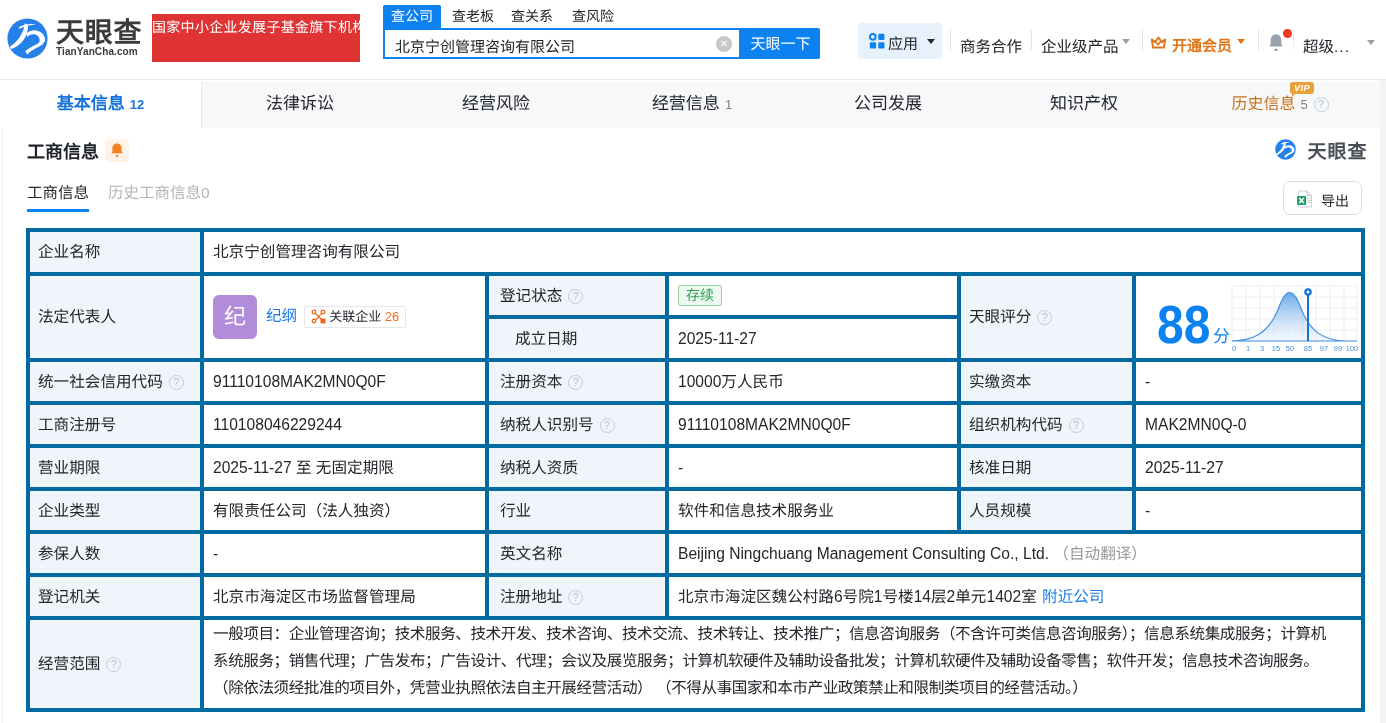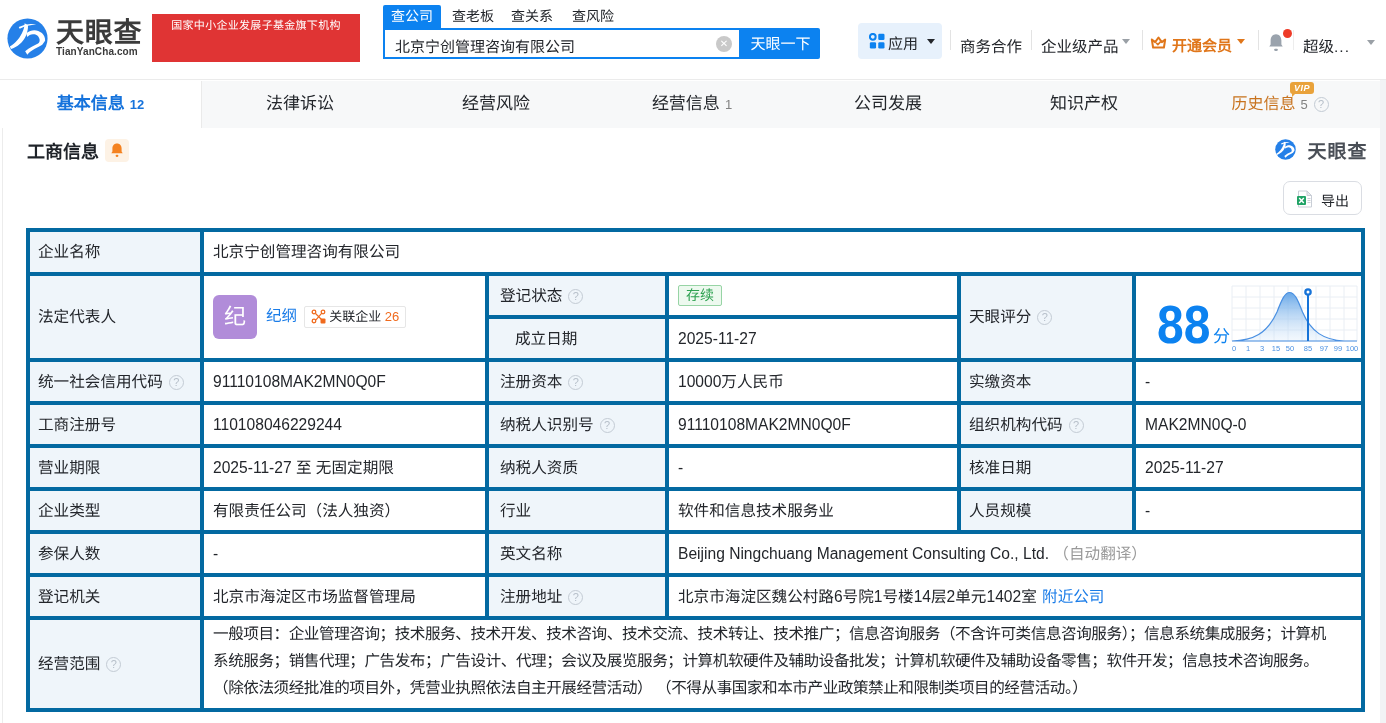--- a/index.html
+++ b/index.html
@@ -8,21 +8,21 @@
   font-family:"Liberation Sans", sans-serif; }
 #page { position:relative; width:1386px; height:723px; background:#fff; }
 
 
 #header { position:absolute; left:0; top:0; width:1386px; height:80px; background:#fff; border-bottom:1px solid #ebebeb; }
 #logo-circ { position:absolute; left:7px; top:18px; }
 #logo-tyc { position:absolute; left:56px; top:18px; font-size:28px; font-weight:700; color:#3b3b3b; line-height:30px; letter-spacing:0.8px;}
 #logo-sub { position:absolute; left:56px; top:46px; font-size:10px; font-weight:700; color:#3b3b3b; letter-spacing:0.1px; }
 #redbox { position:absolute; left:152px; top:14px; width:208px; height:48px; background:#e03434; color:#fff; text-align:center; }
 #redbox .l1 { font-size:13.5px; letter-spacing:4.8px; margin-top:4.5px; white-space:nowrap; margin-left:4px;}
-#redbox .l2 { font-size:11px; letter-spacing:0.3px; margin-top:2px; white-space:nowrap;}
+#redbox .l2 { font-size:14px; letter-spacing:0.3px; margin-top:2px; white-space:nowrap;}
 
 
 #stabs { position:absolute; left:383px; top:5px; height:23px; font-size:14px; white-space:nowrap; }
 #stabs .st { position:absolute; top:0; height:23px; line-height:22px; color:#23262b; }
 #stabs .st.on { left:0; width:58px; text-align:center; background:#0c82f0; color:#fff; border-radius:2px 2px 0 0; }
 #sinput { position:absolute; left:383px; top:28px; width:358px; height:31px; background:#fff; border:2px solid #0c82f0; }
 #sinput .txt { position:absolute; left:10px; top:5px; font-size:15px; color:#23262b; }
 #sclear { position:absolute; left:331px; top:6px; width:16px; height:16px; border-radius:50%; background:#c9c9c9; color:#fff; font-size:10px; line-height:16px; text-align:center; }
 #sbtn { position:absolute; left:741px; top:28px; width:79px; height:31px; background:#0c82f0; color:#fff; font-size:15px; text-align:center; line-height:31px; border-radius:0 2px 2px 0; }
 
@@ -152,20 +152,21 @@
     </svg>
     <div id="wm">
       <svg width="21" height="21" viewBox="0 0 47 47" style="vertical-align:top">
         <circle cx="23.5" cy="23.5" r="23" fill="#2580e8"></circle>
         <path d="M13.5 10.2 Q23.5 5.6 33.5 7.6 Q23.5 7.6 14.5 12.4 Z" fill="#fff"></path>
         <path d="M3.2 32.8 C9.5 28.8 15.2 22.8 18.6 14 C19.6 11.4 20.2 8.6 20.2 6 L24 8.4 C24.3 12 23.5 15.8 22 19.8 C18.8 27.6 11.6 33.6 4.6 35.6 Z" fill="#fff"></path>
         <path d="M22 17.6 C28 12.6 35 13 40 17.3 C42.6 19.7 43.8 22.6 43.7 26 L40.4 30.6 C35.5 33.6 28.5 36 23.3 42 L20.8 38.2 C25.5 33.6 31.5 31.6 35.6 29.3 C37.2 28.2 37.7 26.4 37.3 24.4 C36.6 20.8 33.3 18.5 29.8 18.7 C27.1 18.9 24.7 20.1 23.3 21.7 Z" fill="#fff"></path>
       </svg>
       <span style="font-size:19px;font-weight:700;color:#4a4f57;vertical-align:top;margin-left:7px;display:inline-block;margin-top:-3px;letter-spacing:1px;">天眼查</span>
     </div>
+    <div id="subtabs"><span class="a">工商信息</span><span class="b">历史工商信息0</span></div>
     <div id="exportbtn">
       <svg style="position:absolute;left:12px;top:8px" width="18" height="18" viewBox="0 0 18 18">
         <path d="M2.5 1 L11 1 L15.5 5.5 L15.5 17 L2.5 17 Z" fill="#fff" stroke="#c9ced6" stroke-width="1"></path>
         <path d="M11 1 L11 5.5 L15.5 5.5 Z" fill="#e8eaee" stroke="#c9ced6" stroke-width="1"></path>
         <rect x="1" y="6" width="9" height="9" rx="1" fill="#21a366"></rect>
         <path d="M3.2 8 L7.8 13 M7.8 8 L3.2 13" stroke="#fff" stroke-width="1.4"></path>
         <path d="M11.5 8.5 h3 M11.5 10.5 h3 M11.5 12.5 h3" stroke="#c9ced6" stroke-width="1"></path>
       </svg>
       <span>导出</span>
     </div>

